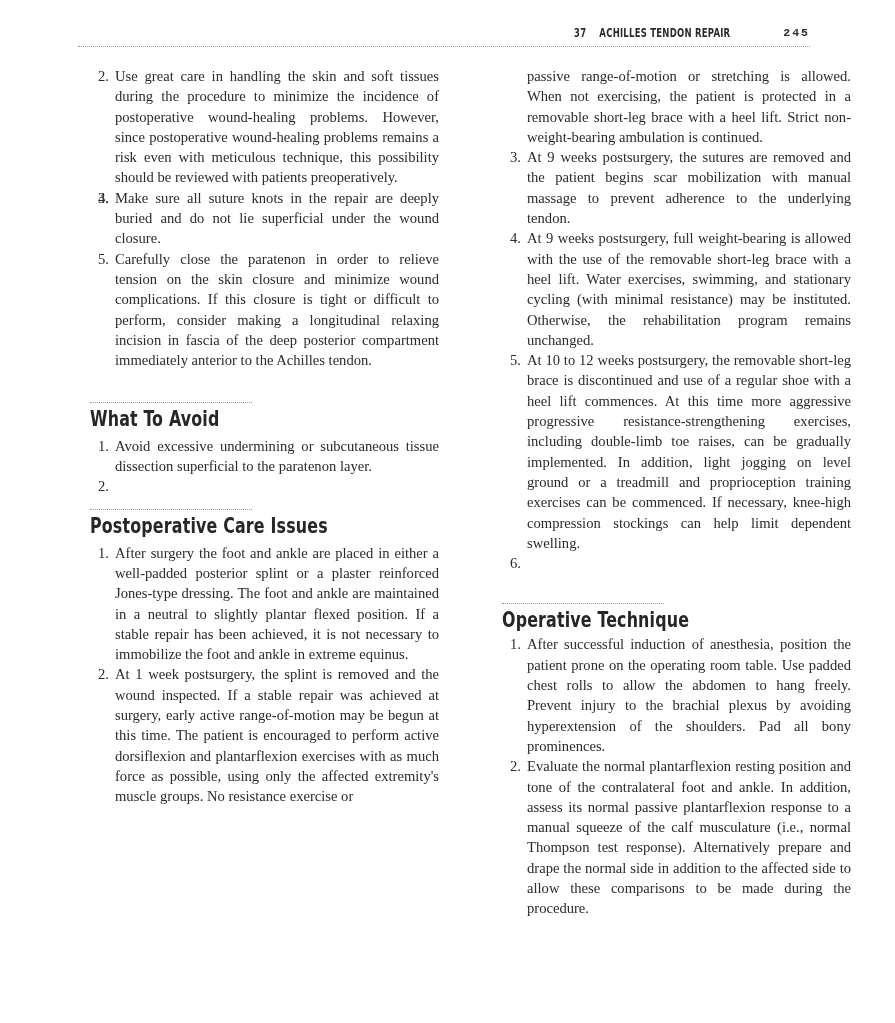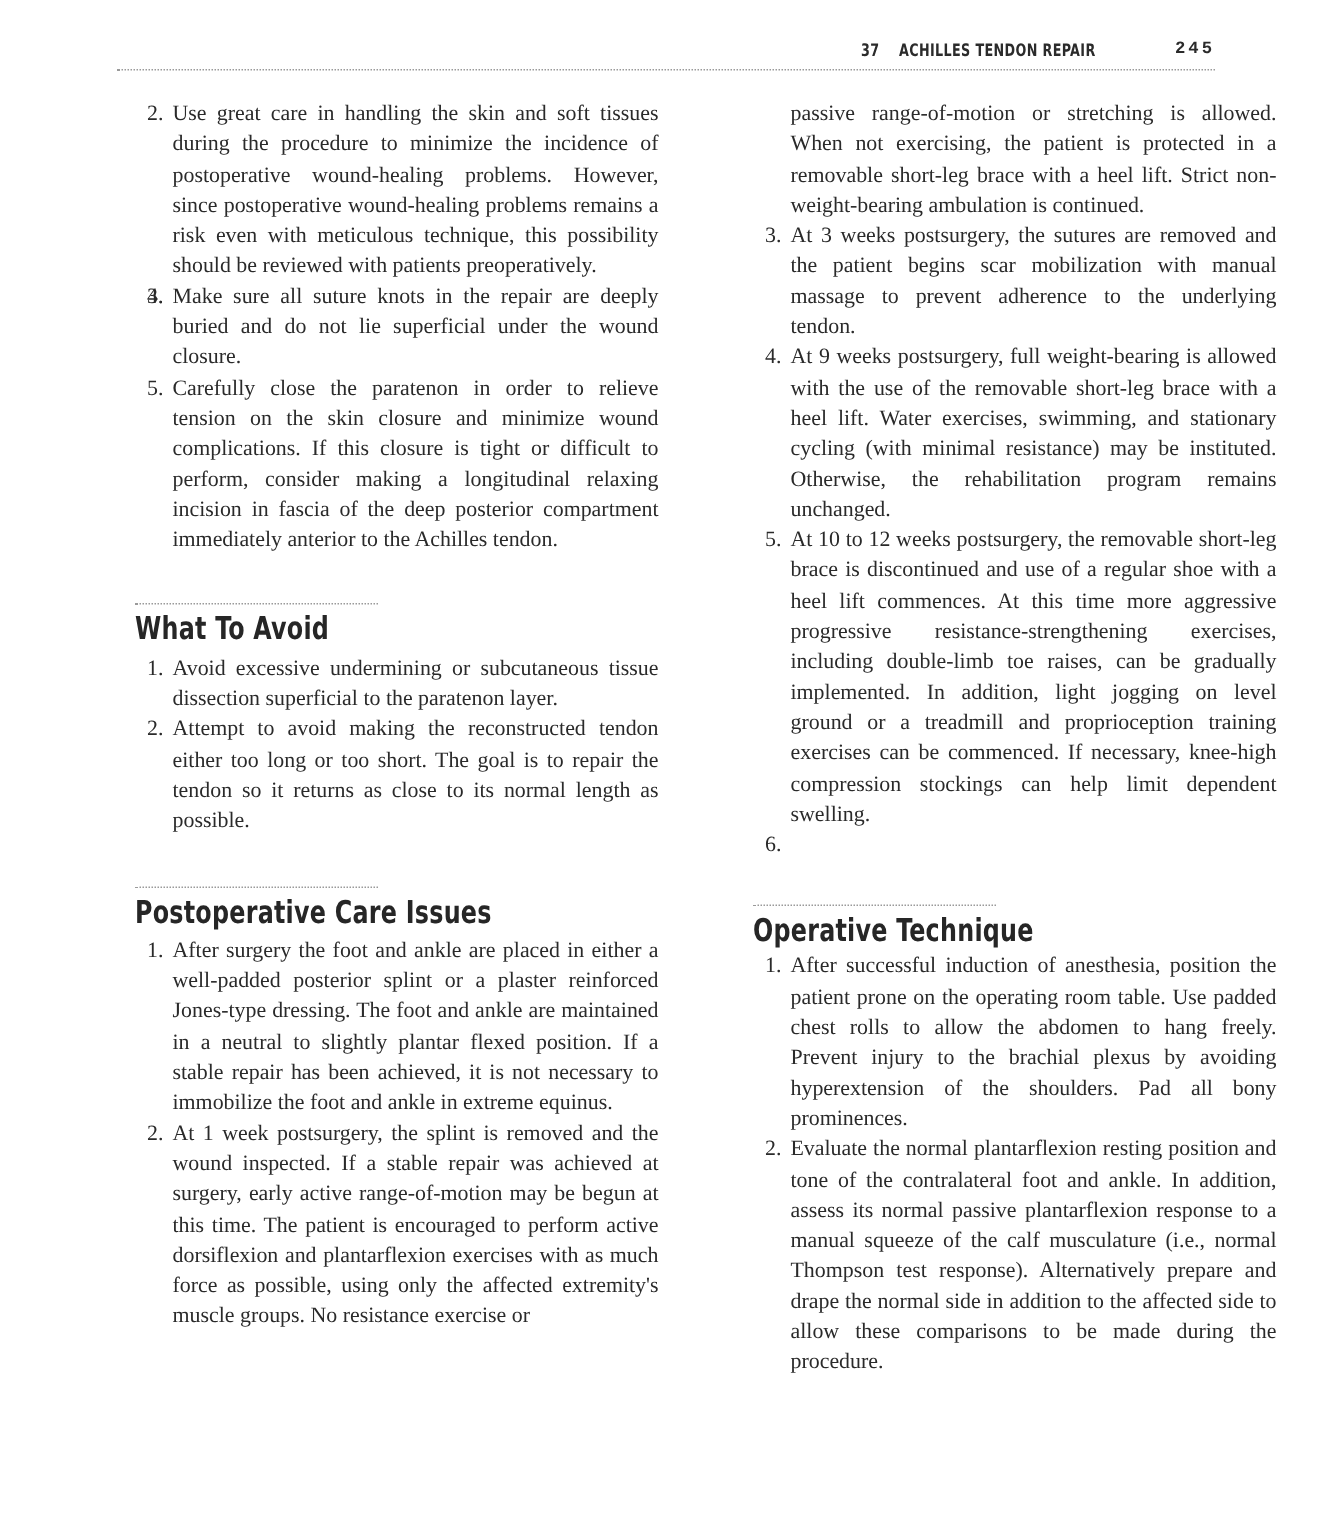--- a/index.html
+++ b/index.html
@@ -34,35 +34,35 @@
     <li><span class="n">2.</span><span>Use great care in handling the skin and soft tissues during the procedure to minimize the incidence of postoperative wound-healing problems. However, since postoperative wound-healing problems remains a risk even with meticulous technique, this possibility should be reviewed with patients preoperatively.</span></li>
     <li><span class="n">3.</span></li>
     <li><span class="n">4.</span><span>Make sure all suture knots in the repair are deeply buried and do not lie superficial under the wound closure.</span></li>
     <li><span class="n">5.</span><span>Carefully close the paratenon in order to relieve tension on the skin closure and minimize wound complications. If this closure is tight or difficult to perform, consider making a longitudinal relaxing incision in fascia of the deep posterior compartment immediately anterior to the Achilles tendon.</span></li>
   </ol>
 
   <div class="rule" style="margin-top:32px;"></div>
   <h2 style="margin-top:6px; margin-bottom:6px;">What To Avoid</h2>
   <ol>
     <li><span class="n">1.</span><span>Avoid excessive undermining or subcutaneous tissue dissection superficial to the paratenon layer.</span></li>
-    <li><span class="n">2.</span><span>Attempt to avoid making the reconstructed tendon either too long or too short. The goal is to repair the tendon so it returns as close to its normal length as possible.</span></li>
+    <li><span class="n">2.</span></li>
   </ol>
 
   <div class="rule" style="margin-top:33px;"></div>
   <h2 style="margin-top:6px; margin-bottom:6px;">Postoperative Care Issues</h2>
   <ol>
     <li><span class="n">1.</span><span>After surgery the foot and ankle are placed in either a well-padded posterior splint or a plaster reinforced Jones-type dressing. The foot and ankle are maintained in a neutral to slightly plantar flexed position. If a stable repair has been achieved, it is not necessary to immobilize the foot and ankle in extreme equinus.</span></li>
     <li><span class="n">2.</span><span>At 1 week postsurgery, the splint is removed and the wound inspected. If a stable repair was achieved at surgery, early active range-of-motion may be begun at this time. The patient is encouraged to perform active dorsiflexion and plantarflexion exercises with as much force as possible, using only the affected extremity's muscle groups. No resistance exercise or</span></li>
   </ol>
 </div>
 
 <div class="col right">
   <ol>
     <li class="cont"><span>passive range-of-motion or stretching is allowed. When not exercising, the patient is protected in a removable short-leg brace with a heel lift. Strict non-weight-bearing ambulation is continued.</span></li>
-    <li><span class="n">3.</span><span>At 3 weeks postsurgery, the sutures are removed and the patient begins scar mobilization with manual massage to prevent adherence to the underlying tendon.</span></li>
+    <li><span class="n">3.</span><span>At 9 weeks postsurgery, the sutures are removed and the patient begins scar mobilization with manual massage to prevent adherence to the underlying tendon.</span></li>
     <li><span class="n">4.</span><span>At 9 weeks postsurgery, full weight-bearing is allowed with the use of the removable short-leg brace with a heel lift. Water exercises, swimming, and stationary cycling (with minimal resistance) may be instituted. Otherwise, the rehabilitation program remains unchanged.</span></li>
     <li><span class="n">5.</span><span>At 10 to 12 weeks postsurgery, the removable short-leg brace is discontinued and use of a regular shoe with a heel lift commences. At this time more aggressive progressive resistance-strengthening exercises, including double-limb toe raises, can be gradually implemented. In addition, light jogging on level ground or a treadmill and proprioception training exercises can be commenced. If necessary, knee-high compression stockings can help limit dependent swelling.</span></li>
     <li><span class="n">6.</span></li>
   </ol>
 
   <div class="rule" style="margin-top:50px;"></div>
   <h2 style="margin-top:6px; margin-bottom:4px;">Operative Technique</h2>
   <ol>
     <li><span class="n">1.</span><span>After successful induction of anesthesia, position the patient prone on the operating room table. Use padded chest rolls to allow the abdomen to hang freely. Prevent injury to the brachial plexus by avoiding hyperextension of the shoulders. Pad all bony prominences.</span></li>
     <li><span class="n">2.</span><span>Evaluate the normal plantarflexion resting position and tone of the contralateral foot and ankle. In addition, assess its normal passive plantarflexion response to a manual squeeze of the calf musculature (i.e., normal Thompson test response). Alternatively prepare and drape the normal side in addition to the affected side to allow these comparisons to be made during the procedure.</span></li>

